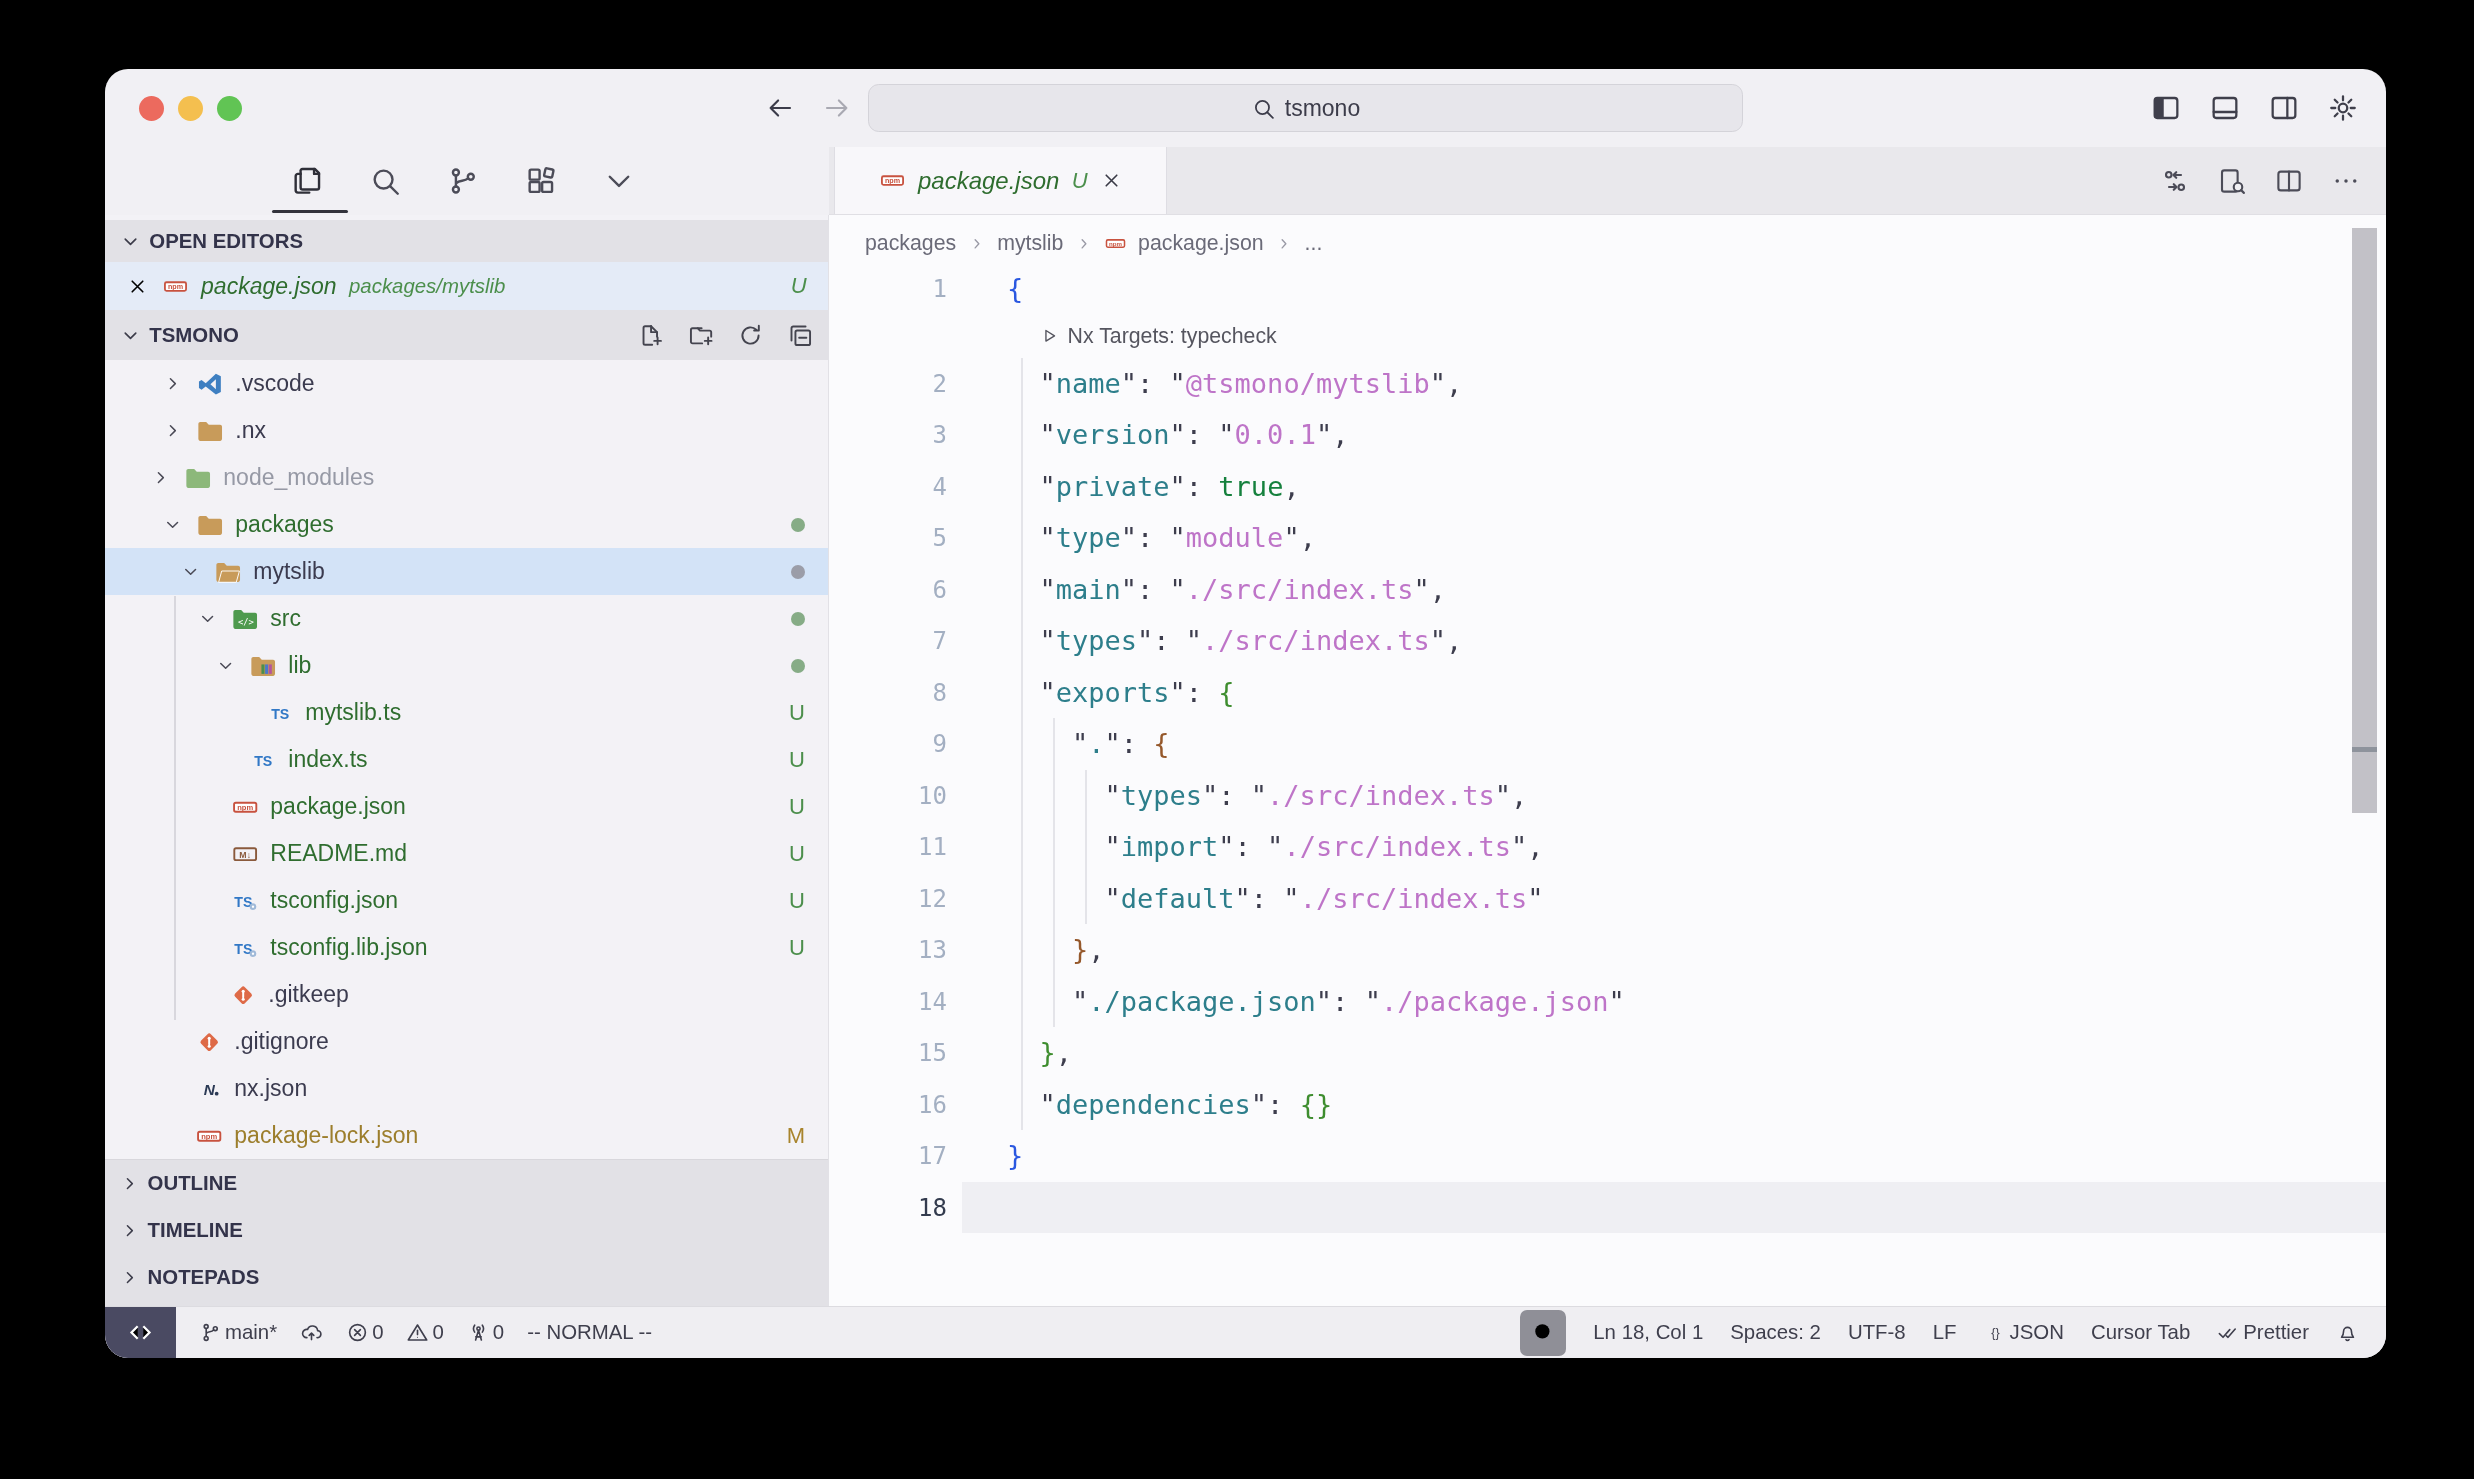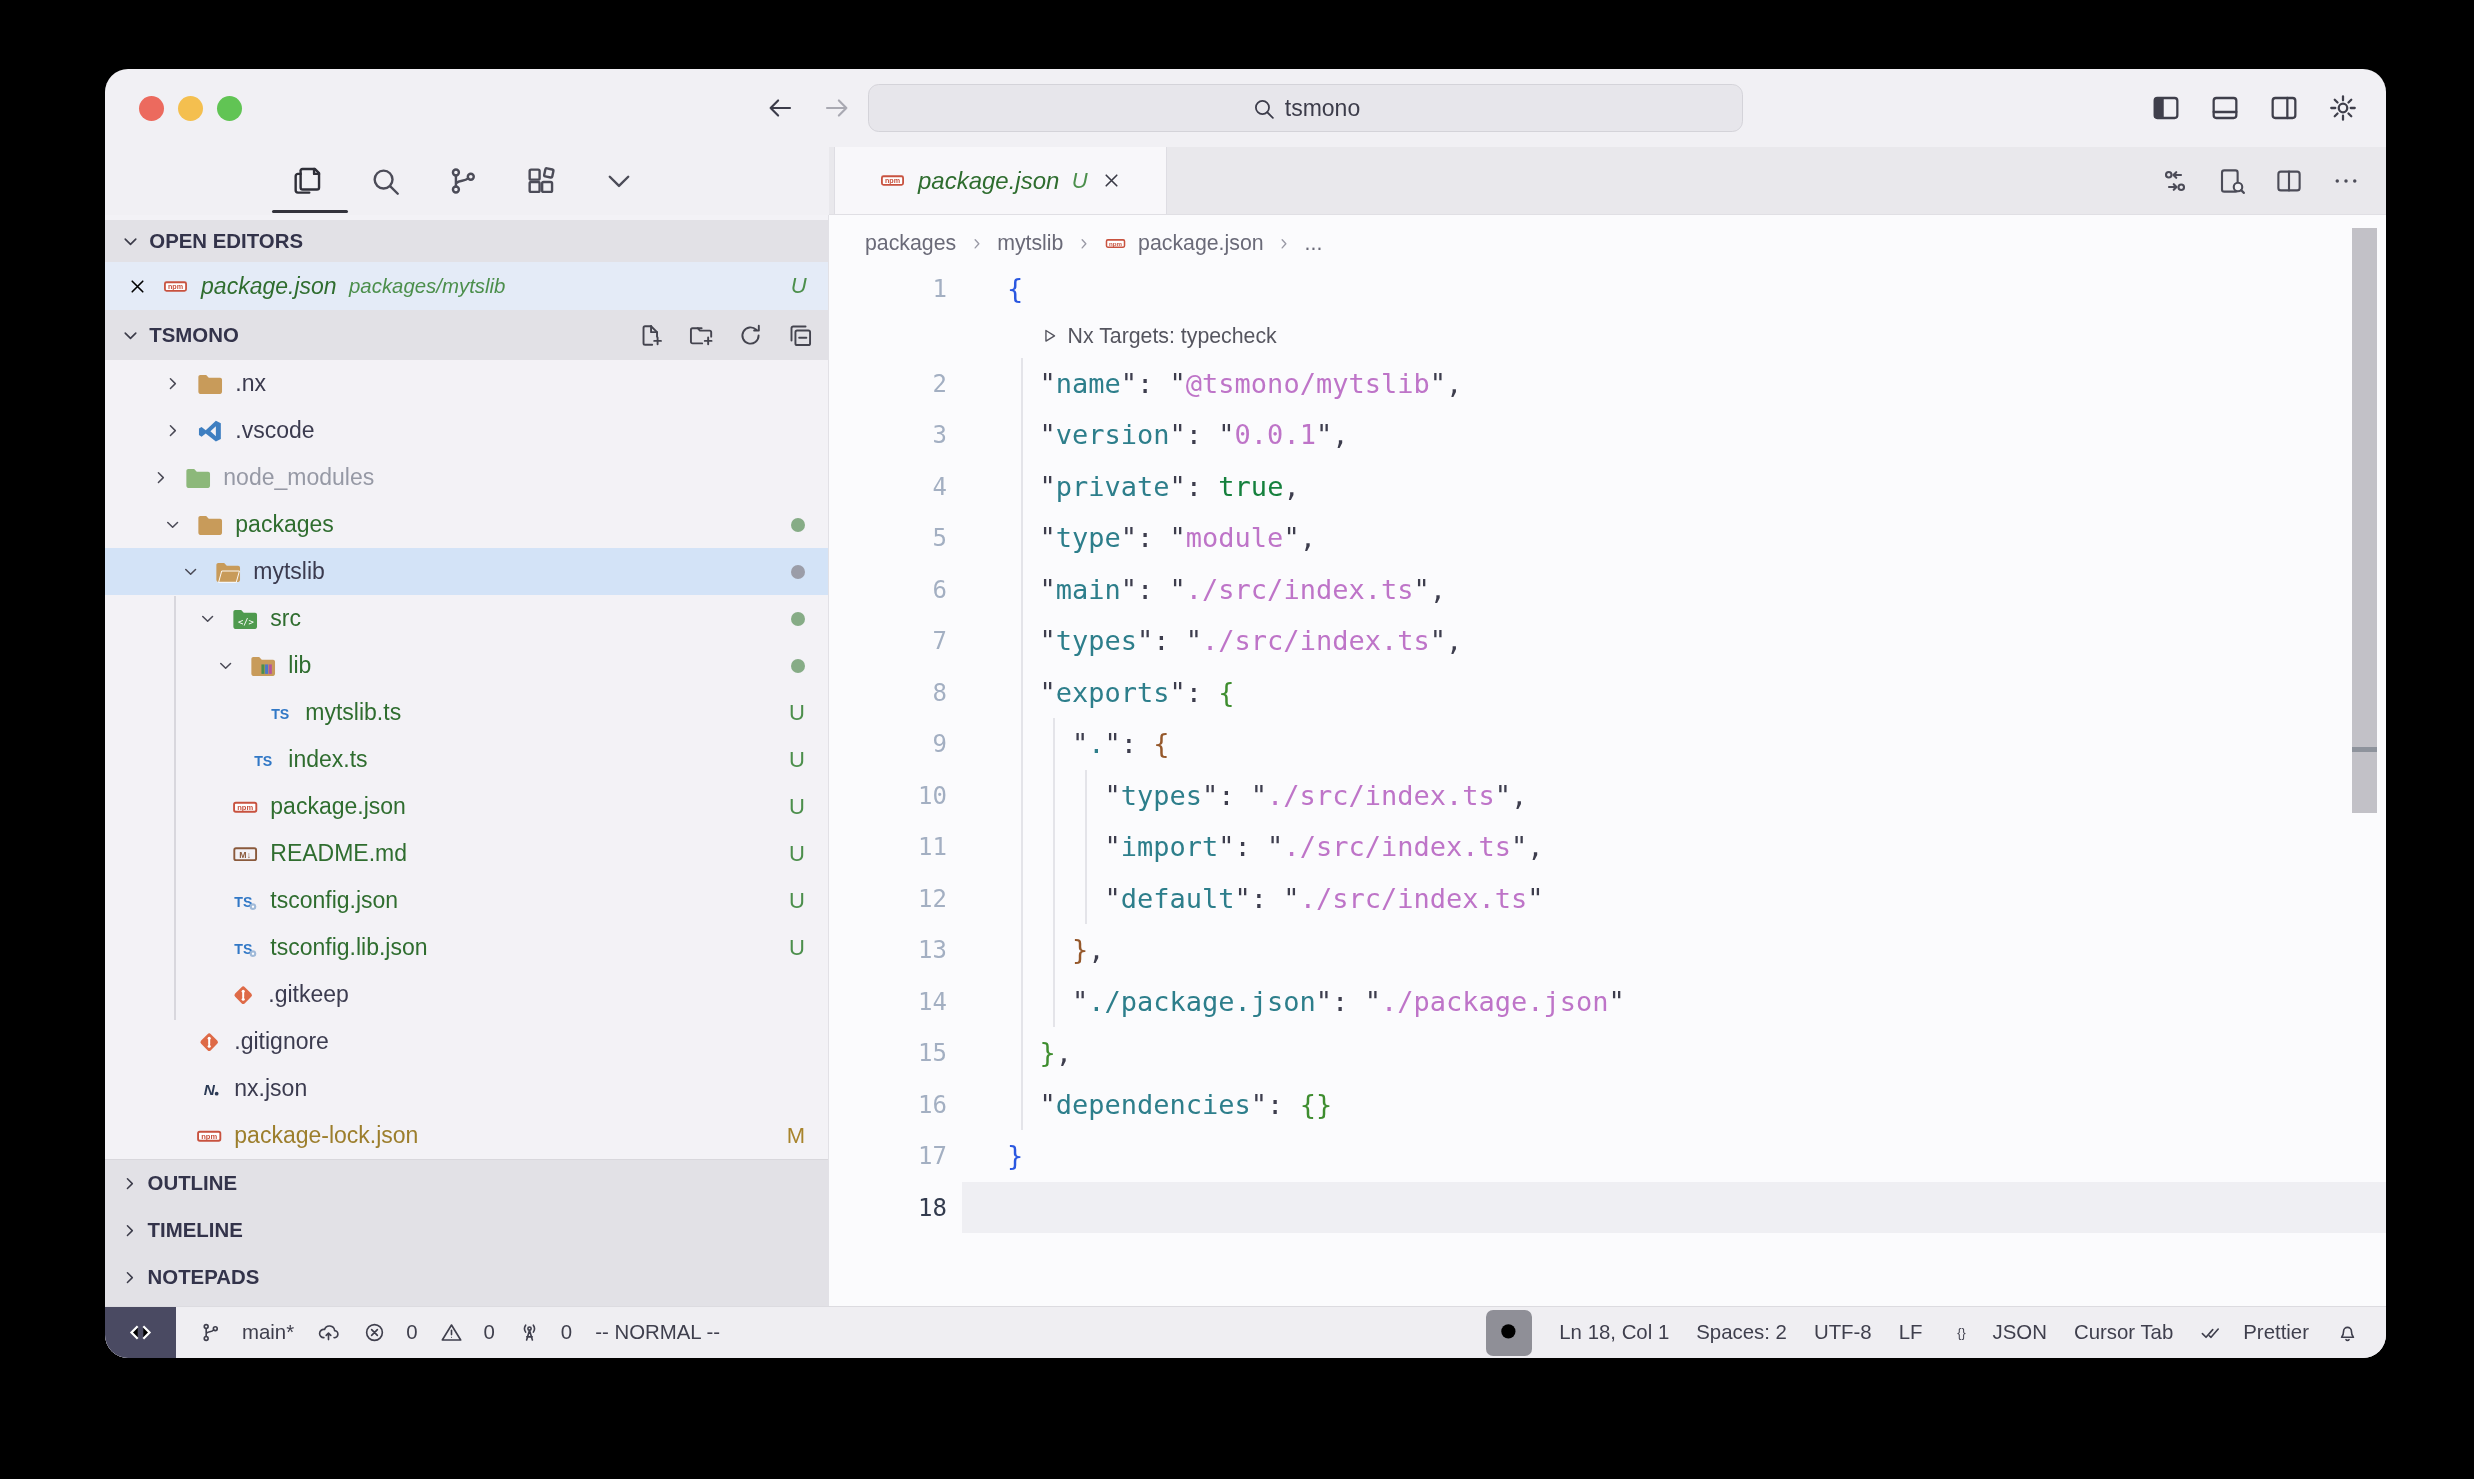--- a/index.html
+++ b/index.html
@@ -72,21 +72,21 @@
   .cguide{position:absolute;width:1.8px;background:#E4E4E9;}
   .scrollbar-thumb{position:absolute;background:#C2C1C7;}
   .scroll-marker{position:absolute;background:#8E939C;}
   
   .statusbar{height:51px;flex:none;background:#EFEEF2;border-top:0.9px solid #DCDBE0;display:flex;
     align-items:center;color:#3F3F4D;font-size:20.4px;position:relative;}
   .remote{width:71px;height:100%;background:#4A4A62;color:#fff;display:flex;align-items:center;
     justify-content:center;flex:none;}
   .sb-left{display:flex;align-items:center;gap:23px;margin-left:23px;}
   .sb-right{margin-left:auto;display:flex;align-items:center;gap:27px;margin-right:27px;}
-  .sb-item{display:flex;align-items:center;gap:20px;}
+  .sb-item{display:flex;align-items:center;gap:3px;}
   .zoombadge{width:46px;height:46px;background:#8F8F97;border-radius:7.1px;display:flex;align-items:center;
     justify-content:center;color:#2F2F38;}
 </style>
 </head>
 <body>
 
 <div class="window">
 
   <div class="titlebar">
     <div class="lights" id="lights">
@@ -296,37 +296,37 @@
       <div class="tree" id="tree">
         <div class="guide" style="left:69px;top:236px;height:424px"></div>
       <div class="trow" style="padding-left: 50px;">
             <span class="chev ic">
               <svg width="21.3" height="21.3" viewBox="0 0 24 24">
                 <path d="M9.5 6.5L15 12l-5.5 5.5"></path>
               </svg>
             </span>
             <span class="ficon ic">
               <svg width="28.4" height="28.4" viewBox="0 0 24 24">
+                <path fill="#3E7FC1" stroke="none" d="M16.8 3.2L21 5.3v13.4l-4.2 2.1-8.6-6.9-3.5 2.7-2.2-1.3V9.7l2.2-1.3 3.5 2.7zM16.8 7.8l-4.6 4.2 4.6 4.2z"></path>
+              </svg>
+            </span>
+            <span class="lbl c-dark">.vscode</span>
+          </div>
+          <div class="trow" style="padding-left: 50px;">
+            <span class="chev ic">
+              <svg width="21.3" height="21.3" viewBox="0 0 24 24">
+                <path d="M9.5 6.5L15 12l-5.5 5.5"></path>
+              </svg>
+            </span>
+            <span class="ficon ic">
+              <svg width="28.4" height="28.4" viewBox="0 0 24 24">
                 <path fill="#C89B5A" stroke="none" d="M2 6c0-1 .7-1.8 1.6-1.8h5l2.2 2.4h9.6c.9 0 1.6.8 1.6 1.8v10c0 1-.7 1.8-1.6 1.8H3.6C2.7 20.2 2 19.4 2 18.4z"></path>
               </svg>
             </span>
             <span class="lbl c-dark">.nx</span>
-          </div>
-          <div class="trow" style="padding-left: 50px;">
-            <span class="chev ic">
-              <svg width="21.3" height="21.3" viewBox="0 0 24 24">
-                <path d="M9.5 6.5L15 12l-5.5 5.5"></path>
-              </svg>
-            </span>
-            <span class="ficon ic">
-              <svg width="28.4" height="28.4" viewBox="0 0 24 24">
-                <path fill="#3E7FC1" stroke="none" d="M16.8 3.2L21 5.3v13.4l-4.2 2.1-8.6-6.9-3.5 2.7-2.2-1.3V9.7l2.2-1.3 3.5 2.7zM16.8 7.8l-4.6 4.2 4.6 4.2z"></path>
-              </svg>
-            </span>
-            <span class="lbl c-dark">.vscode</span>
           </div>
           <div class="trow" style="padding-left: 38px;">
             <span class="chev ic">
               <svg width="21.3" height="21.3" viewBox="0 0 24 24">
                 <path d="M9.5 6.5L15 12l-5.5 5.5"></path>
               </svg>
             </span>
             <span class="ficon ic">
               <svg width="28.4" height="28.4" viewBox="0 0 24 24">
                 <path fill="#8CB87A" stroke="none" d="M2 6c0-1 .7-1.8 1.6-1.8h5l2.2 2.4h9.6c.9 0 1.6.8 1.6 1.8v10c0 1-.7 1.8-1.6 1.8H3.6C2.7 20.2 2 19.4 2 18.4z"></path>

